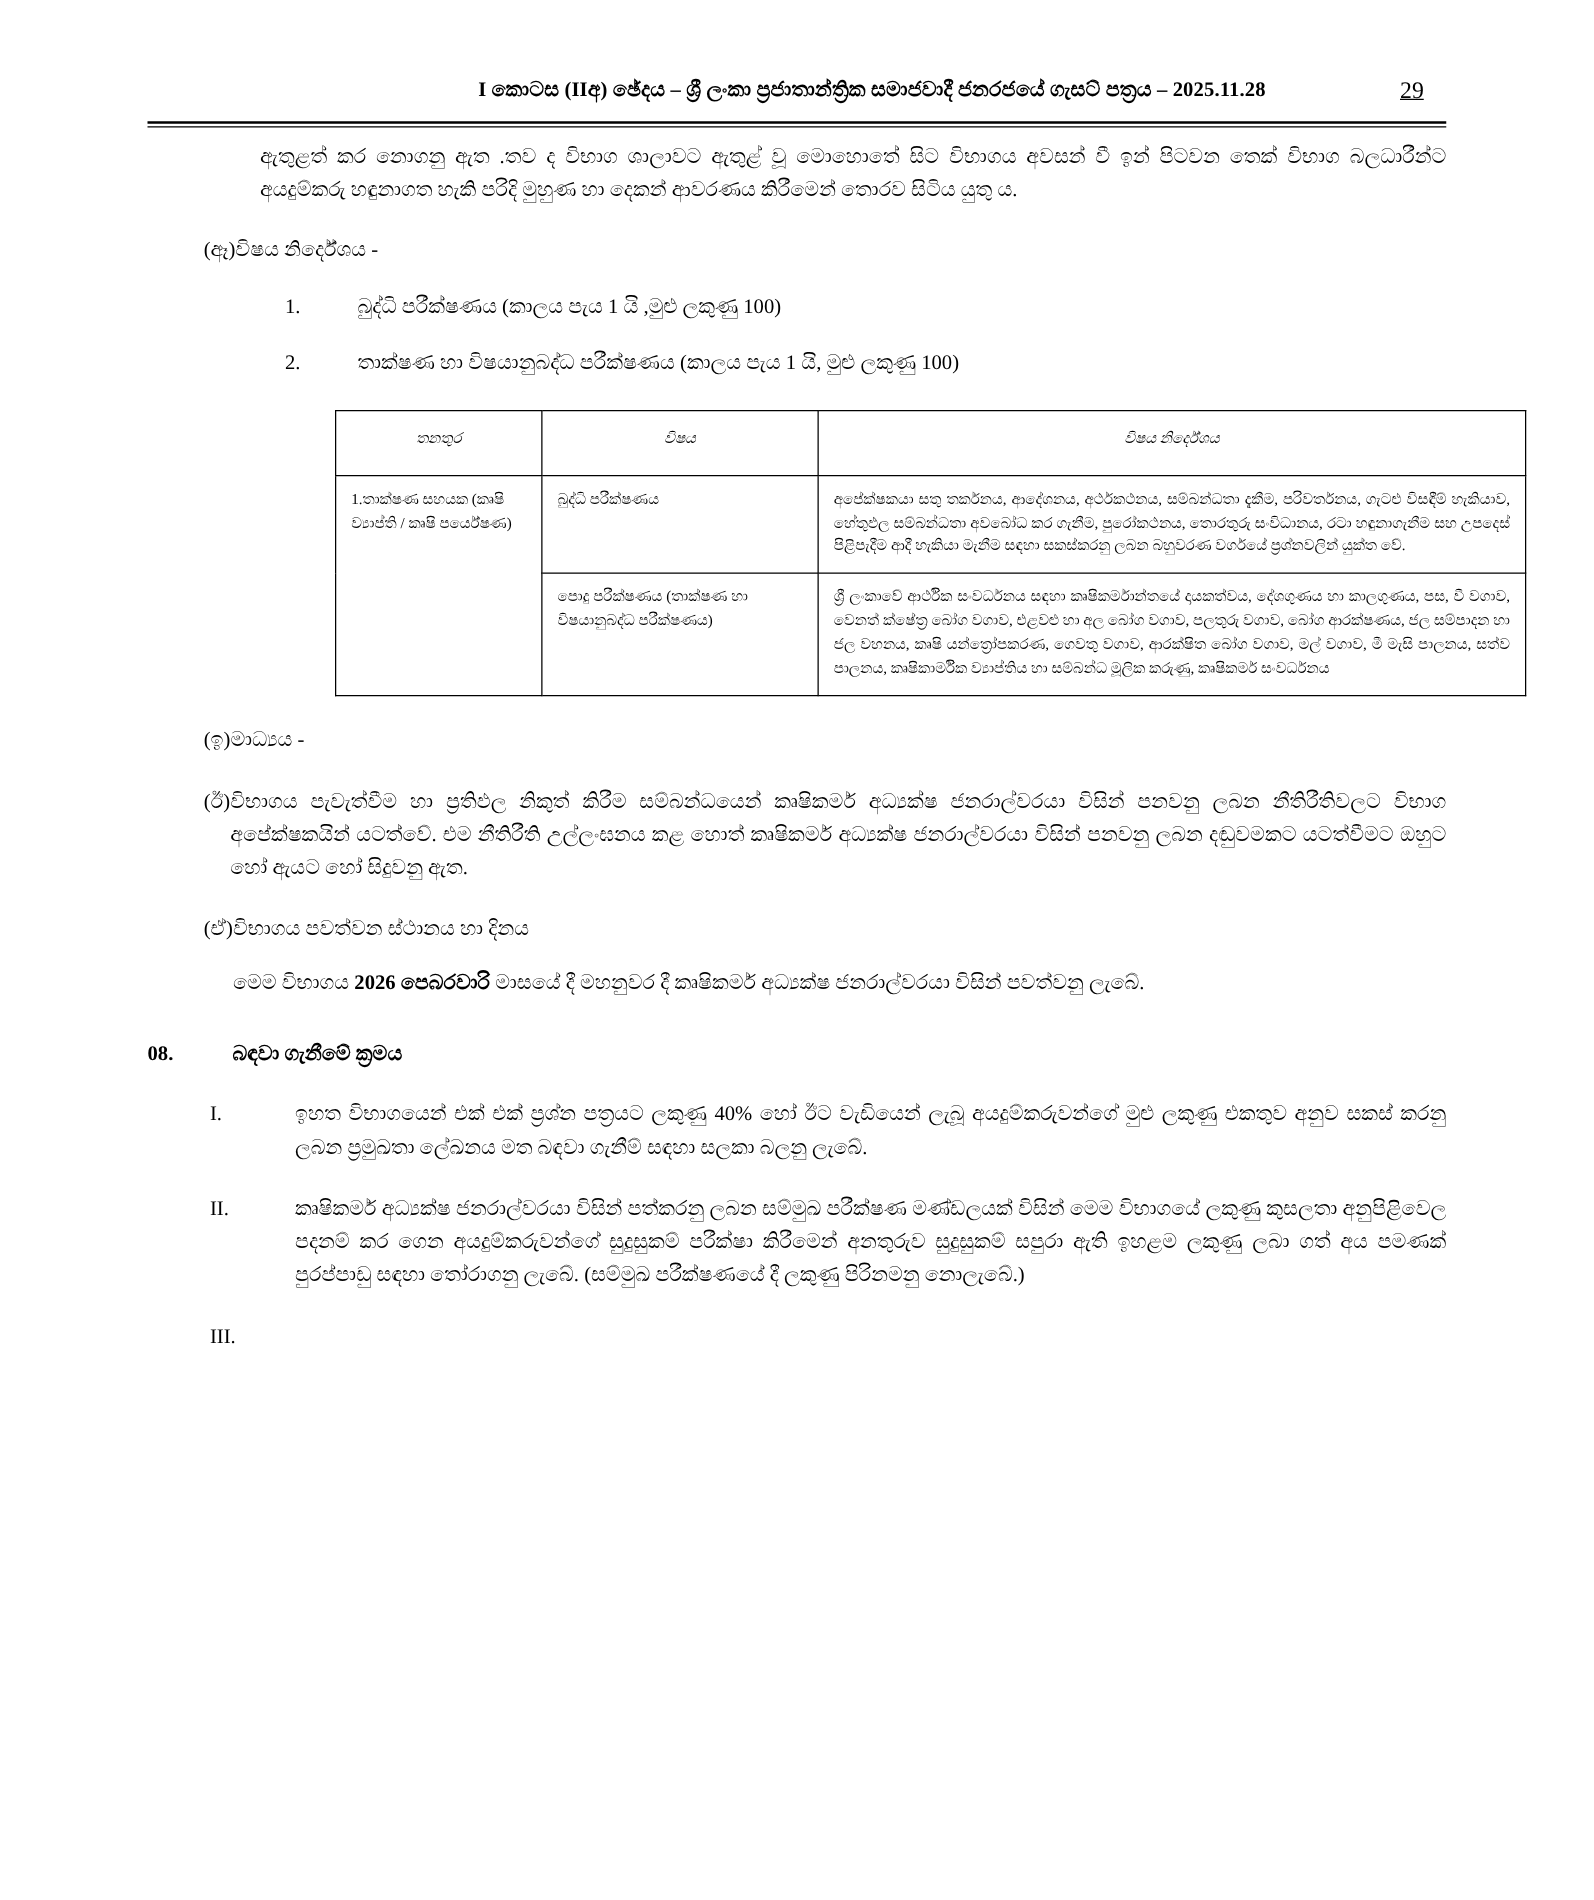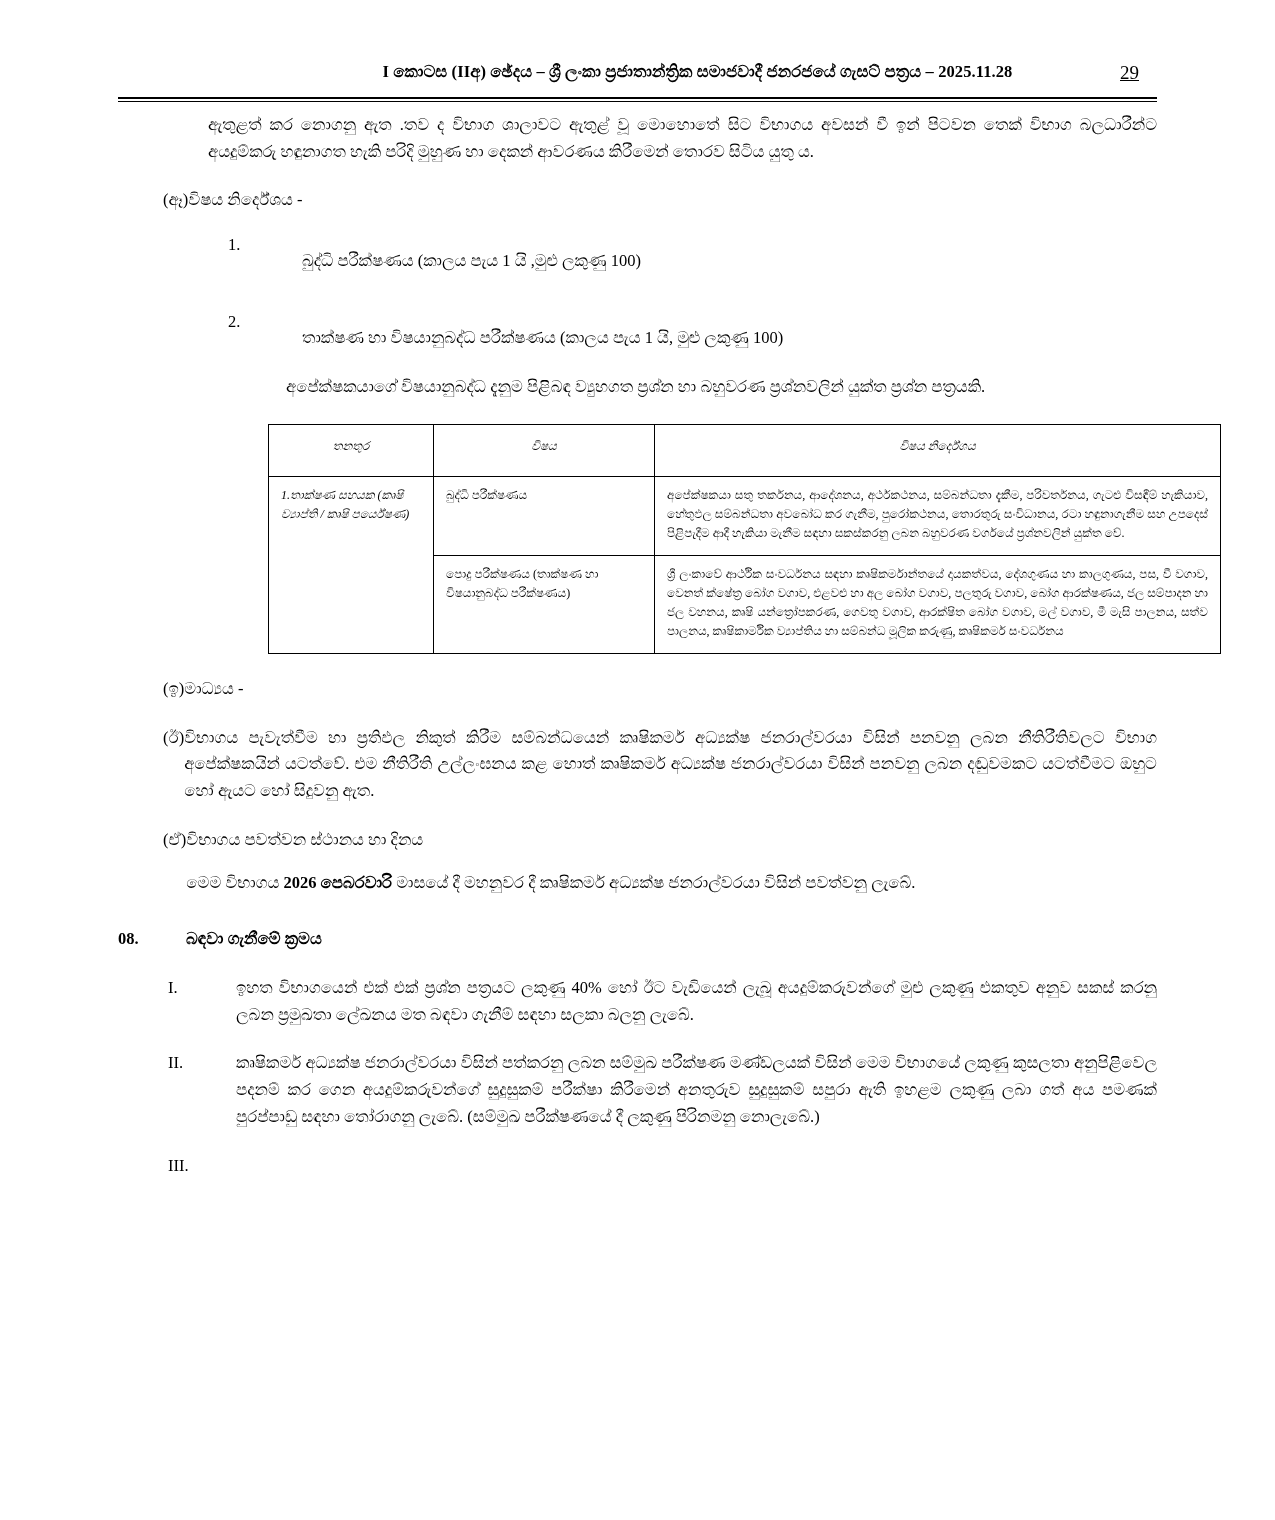--- a/index.html
+++ b/index.html
@@ -112,21 +112,21 @@
     padding-left: 110px;
   }
   .numbered > .num {
     flex: 0 0 58px;
   }
   .numbered > .body {
     flex: 1 1 auto;
     text-align: justify;
   }
   .numbered .tight {
-    margin: 16px;
+    margin: 0;
   }
   .numbered .gap {
     margin-top: 22px;
   }
 
   
   .tbl-wrap {
     margin: 24px 0 0 150px;
     width: 877px;
   }
@@ -145,21 +145,21 @@
   table.syl th {
     text-align: center;
     font-style: italic;
     font-weight: normal;
     padding-top: 12px;
     padding-bottom: 20px;
   }
   table.syl td.cell-desc {
     text-align: justify;
   }
-  .col-1 { width: 140px; font-style: italic; }
+  .col-1 { width: 140px; }
   .col-2 { width: 196px; }
   .col-3 { width: 541px; }
 
   
   .section-head {
     display: flex;
     align-items: flex-start;
     margin-top: 30px;
     font-weight: bold;
   }
@@ -213,21 +213,20 @@
       <span class="num">1.</span>
       <div class="body">
         <div class="tight">බුද්ධි පරීක්ෂණය  (කාලය පැය 1 යි ,මුළු ලකුණු 100)</div>
       </div>
     </div>
 
     <div class="numbered">
       <span class="num">2.</span>
       <div class="body">
         <div class="tight">තාක්ෂණ හා විෂයානුබද්ධ පරීක්ෂණය (කාලය පැය 1 යි, මුළු ලකුණු 100)</div>
-        <div class="gap">අපේක්ෂකයාගේ විෂයානුබද්ධ දැනුම පිළිබඳ ව්‍යුහගත ප්‍රශ්න හා බහුවරණ ප්‍රශ්නවලින්  යුක්ත ප්‍රශ්න පත්‍රයකි.</div>
       </div>
     </div>
 
     <div class="tbl-wrap">
       <table class="syl">
         <thead>
           <tr>
             <th class="col-1">තනතුර</th>
             <th class="col-2">විෂය</th>
             <th class="col-3">විෂය නිර්දේශය</th>

